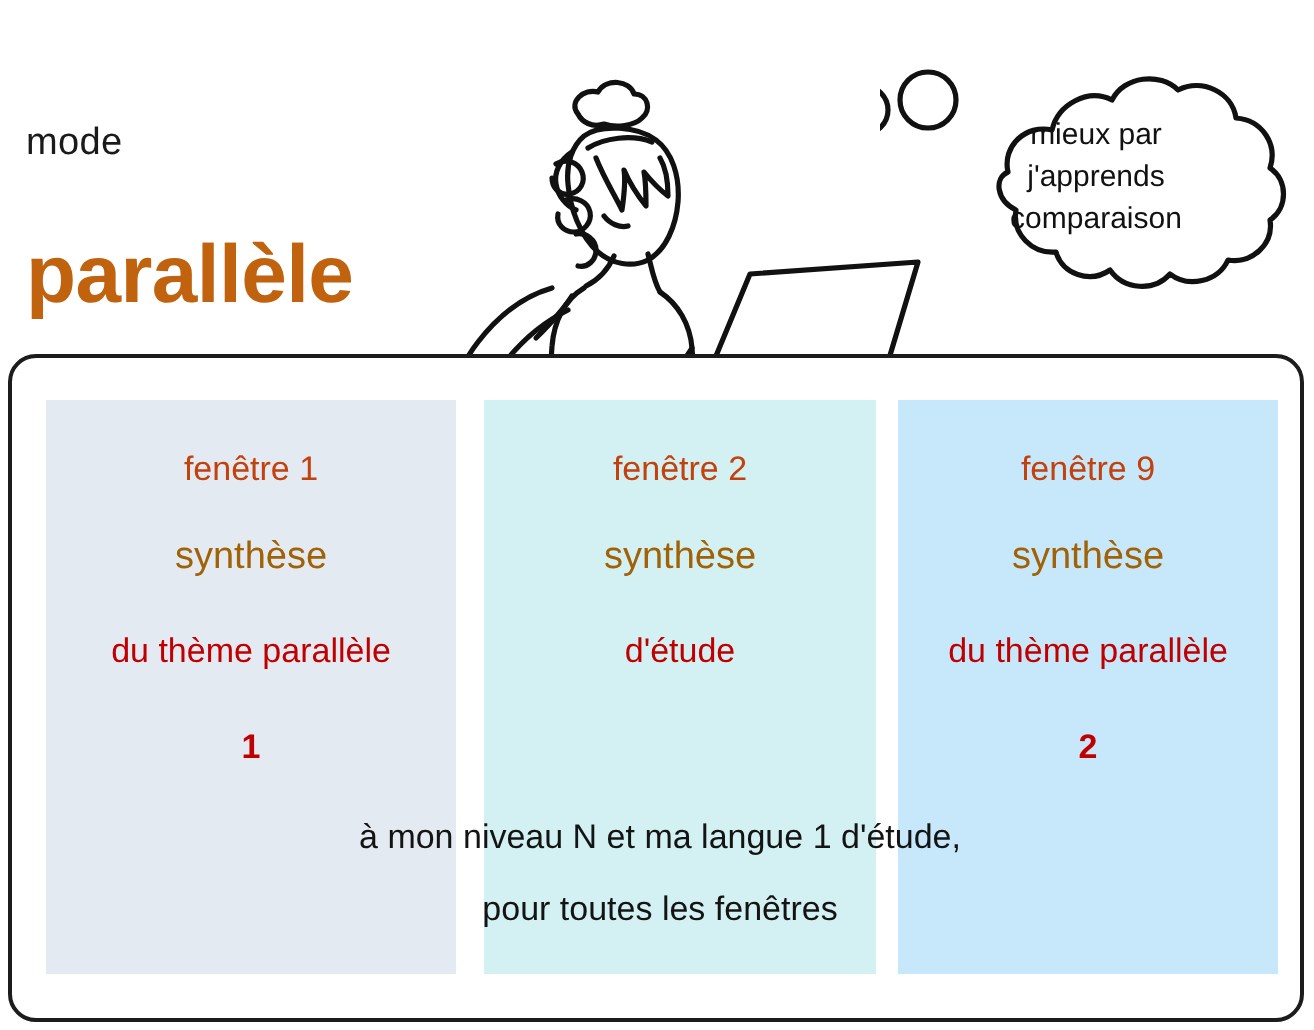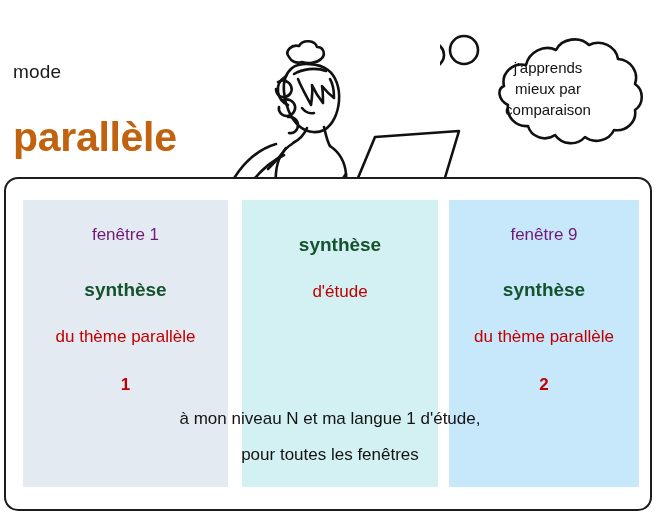--- a/index.html
+++ b/index.html
@@ -99,28 +99,28 @@
     position: absolute;
     left: 0;
     top: 0;
     width: 100%;
     text-align: center;
   }
 
   .window-label {
     margin-top: 25px;
     font-size: 17px;
-    color: #701a75;
+    color: #c2410c;
   }
 
   .synthese {
-    margin-top: 34px;
+    margin-top: 23px;
     font-size: 19px;
-    font-weight: bold;
-    color: #14532d;
+    font-weight: normal;
+    color: #a16207;
   }
 
   .sub-text {
     margin-top: 16px;
     font-size: 17px;
     line-height: 24px;
     color: #C00000;
   }
   .sub-text span { display: block; margin-top: 24px; }
   .sub-text .em { font-weight: bold; }
@@ -219,41 +219,42 @@
                c2,12 -9,22 -21,20
                c-5,11 -20,14 -29,7
                c-8,9 -23,8 -30,-2
                c-10,7 -24,2 -27,-9
                c-12,1 -22,-9 -20,-21
                c-10,-5 -11,-16 -4,-19 z"></path>
     </svg>
   </div>
 
   <div id="bubble-text">
+    <span>mieux par</span>
     <span>j'apprends</span>
-    <span>mieux par</span>
     <span>comparaison</span>
   </div>
 </div>
 
 <div id="panel">
 
   <div class="column" id="col-1">
     <div class="col-inner">
       <div class="window-label">fenêtre 1</div>
       <div class="synthese">synthèse</div>
       <div class="sub-text">
         <span>du thème parallèle</span>
         <span class="em">1</span>
       </div>
     </div>
   </div>
 
   <div class="column" id="col-2">
     <div class="col-inner">
+      <div class="window-label">fenêtre 2</div>
       <div class="synthese">synthèse</div>
       <div class="sub-text">
         <span>d'étude</span>
       </div>
     </div>
   </div>
 
   <div class="column" id="col-3">
     <div class="col-inner">
       <div class="window-label">fenêtre 9</div>

